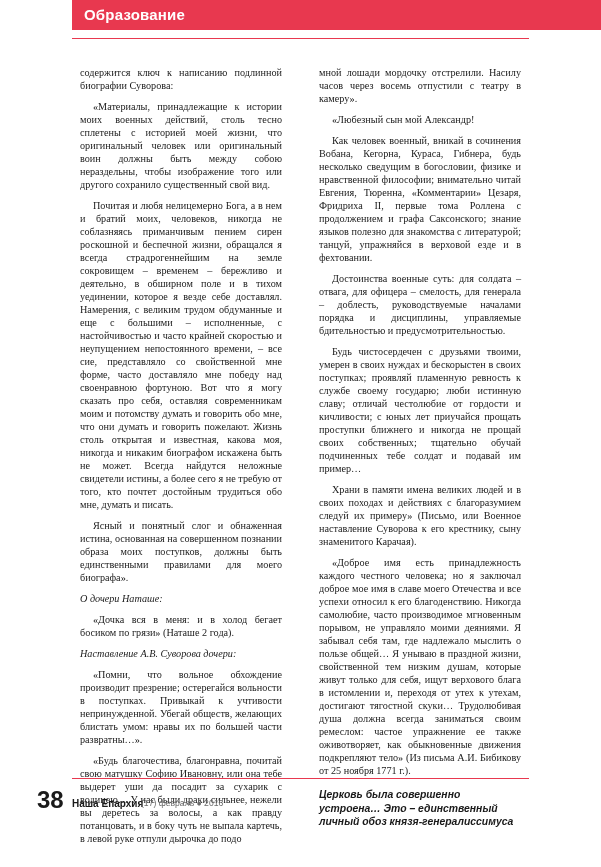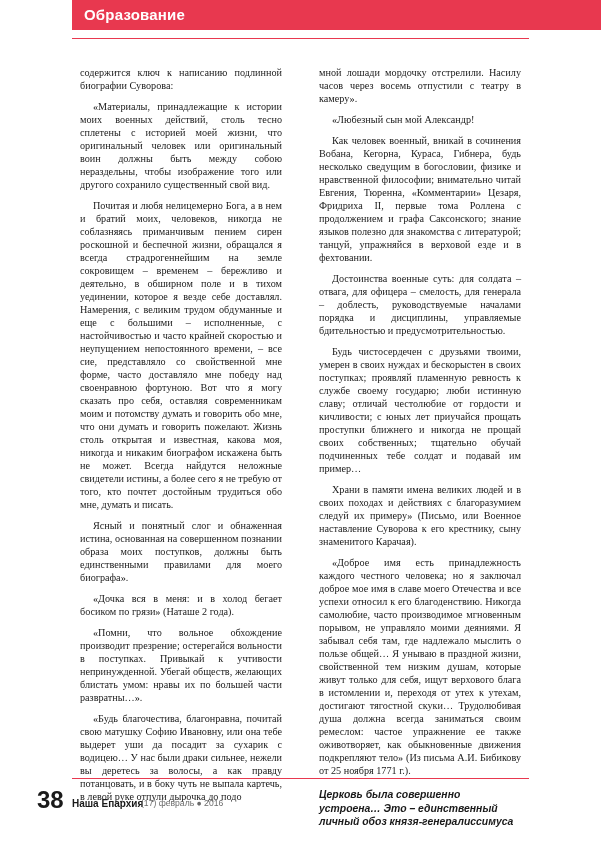--- a/index.html
+++ b/index.html
@@ -151,21 +151,23 @@
     <div class="header-title">Образование</div>
     <div class="header-rule"></div>
   </div>
 
   <div class="columns">
     <div class="col" id="left-col">
         <p class="noindent">содержится ключ к написанию подлинной биографии Суворова:</p>
         <p>«Материалы, принадлежащие к истории моих военных действий, столь тесно сплетены с историей моей жизни, что оригинальный человек или оригинальный воин должны быть между собою нераздельны, чтобы изображение того или другого сохранило существенный свой вид.</p>
         <p>Почитая и любя нелицемерно Бога, а в нем и братий моих, человеков, никогда не соблазняясь приманчивым пением сирен роскошной и беспечной жизни, обращался я всегда страдрогеннейшим на земле сокровищем – временем – бережливо и деятельно, в обширном поле и в тихом уединении, которое я везде себе доставлял. Намерения, с великим трудом обдуманные и еще с большими – исполненные, с настойчивостью и часто крайней скоростью и неупущением непостоянного времени, – все сие, представляло со свойственной мне форме, часто доставляло мне победу над своенравною фортуною. Вот что я могу сказать про себя, оставляя современникам моим и потомству думать и говорить обо мне, что они думать и говорить пожелают. Жизнь столь открытая и известная, какова моя, никогда и никаким биографом искажена быть не может. Всегда найдутся неложные свидетели истины, а более сего я не требую от того, кто почтет достойным трудиться обо мне, думать и писать.</p>
         <p>Ясный и понятный слог и обнаженная истина, основанная на совершенном познании образа моих поступков, должны быть единственными правилами для моего биографа».</p>
+        <p class="sub-head">О дочери Наташе:</p>
         <p>«Дочка вся в меня: и в холод бегает босиком по грязи» (Наташе 2 года).</p>
+        <p class="sub-head">Наставление А.В. Суворова дочери:</p>
         <p>«Помни, что вольное обхождение производит презрение; остерегайся вольности в поступках. Привыкай к учтивости непринужденной. Убегай обществ, желающих блистать умом: нравы их по большей части развратны…».</p>
         <p>«Будь благочестива, благонравна, почитай свою матушку Софию Ивановну, или она тебе выдерет уши да посадит за сухарик с водицею… У нас были драки сильнее, нежели вы деретесь за волосы, а как правду потанцовать, и в боку чуть не выпала картечь, в левой руке отпули дырочка до подо</p>
       </div>
     <div class="col" id="right-col">
         <p class="noindent">мной лошади мордочку отстрелили. Насилу часов через восемь отпустили с театру в камеру».</p>
         <p>«Любезный сын мой Александр!</p>
         <p>Как человек военный, вникай в сочинения Вобана, Кегорна, Кураса, Гибнера, будь несколько сведущим в богословии, физике и нравственной философии; внимательно читай Евгения, Тюренна, «Комментарии» Цезаря, Фридриха II, первые тома Роллена с продолжением и графа Саксонского; знание языков полезно для знакомства с литературой; танцуй, упражняйся в верховой езде и в фехтовании.</p>
         <p>Достоинства военные суть: для солдата – отвага, для офицера – смелость, для генерала – доблесть, руководствуемые началами порядка и дисциплины, управляемые бдительностью и предусмотрительностью.</p>
         <p>Будь чистосердечен с друзьями твоими, умерен в своих нуждах и бескорыстен в своих поступках; проявляй пламенную ревность к службе своему государю; люби истинную славу; отличай честолюбие от гордости и кичливости; с юных лет приучайся прощать проступки ближнего и никогда не прощай своих собственных; тщательно обучай подчиненных тебе солдат и подавай им пример…</p>
         <p>Храни в памяти имена великих людей и в своих походах и действиях с благоразумием следуй их примеру» (Письмо, или Военное наставление Суворова к его крестнику, сыну знаменитого Карачая).</p>

